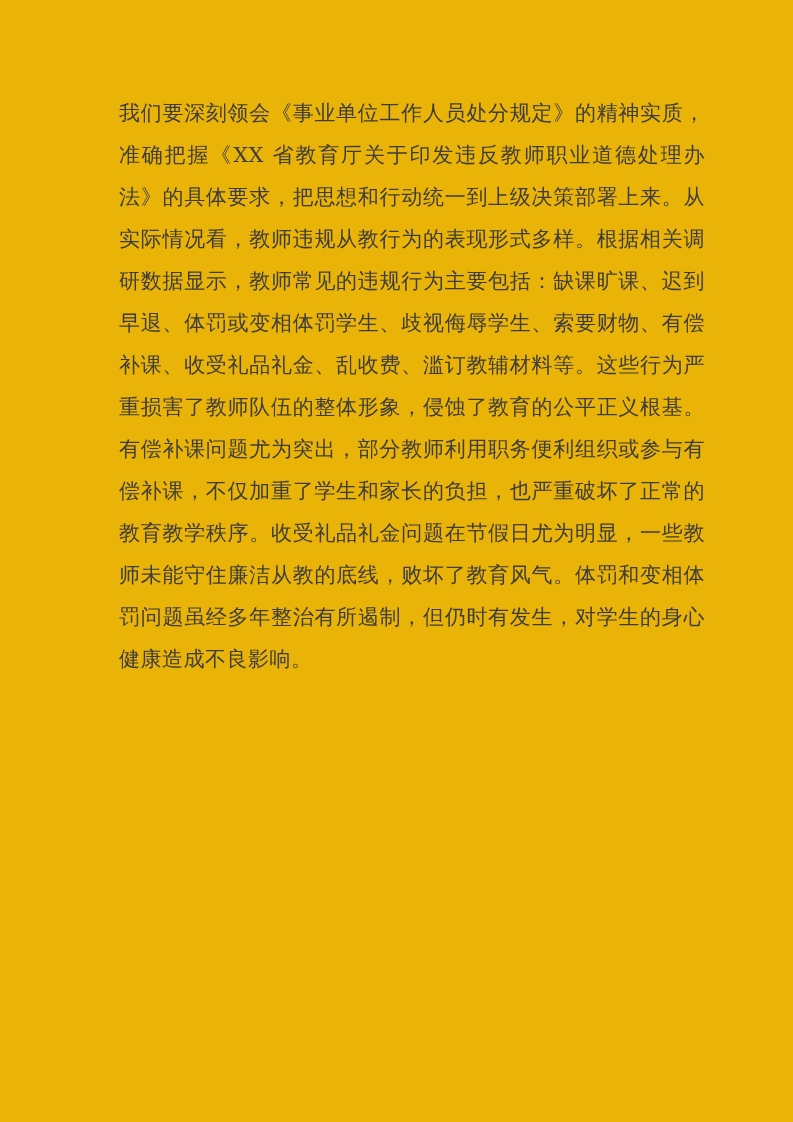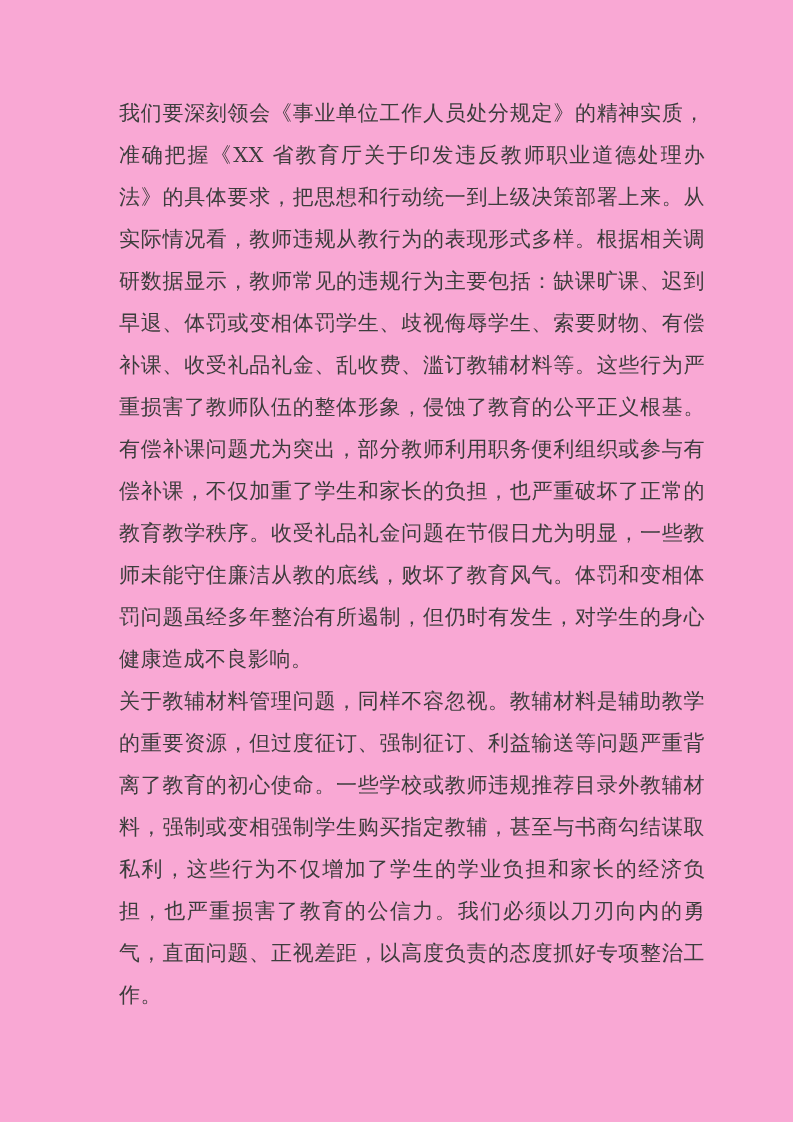--- a/index.html
+++ b/index.html
@@ -4,21 +4,21 @@
 <style>
   html, body {
     margin: 0;
     padding: 0;
     background: #ffffff;
   }
   .page {
     position: relative;
     width: 793px;
     height: 1122px;
-    background: #f9a8d4;
+    background: #eab308;
     overflow: hidden;
   }
   .text-block {
     position: absolute;
     left: 119px;
     top: 92px;
     width: 586px;
     color: #3d3d3d;
     font-family: "DejaVu Serif", "Liberation Serif", serif;
     font-size: 21px;
@@ -33,15 +33,14 @@
     text-indent: 0;
     word-break: break-all;
   }
 </style>
 </head>
 <body>
 
 <div class="page">
   <div class="text-block">
     <p>我们要深刻领会《事业单位工作人员处分规定》的精神实质，准确把握《XX 省教育厅关于印发违反教师职业道德处理办法》的具体要求，把思想和行动统一到上级决策部署上来。从实际情况看，教师违规从教行为的表现形式多样。根据相关调研数据显示，教师常见的违规行为主要包括：缺课旷课、迟到早退、体罚或变相体罚学生、歧视侮辱学生、索要财物、有偿补课、收受礼品礼金、乱收费、滥订教辅材料等。这些行为严重损害了教师队伍的整体形象，侵蚀了教育的公平正义根基。有偿补课问题尤为突出，部分教师利用职务便利组织或参与有偿补课，不仅加重了学生和家长的负担，也严重破坏了正常的教育教学秩序。收受礼品礼金问题在节假日尤为明显，一些教师未能守住廉洁从教的底线，败坏了教育风气。体罚和变相体罚问题虽经多年整治有所遏制，但仍时有发生，对学生的身心健康造成不良影响。</p>
-    <p>关于教辅材料管理问题，同样不容忽视。教辅材料是辅助教学的重要资源，但过度征订、强制征订、利益输送等问题严重背离了教育的初心使命。一些学校或教师违规推荐目录外教辅材料，强制或变相强制学生购买指定教辅，甚至与书商勾结谋取私利，这些行为不仅增加了学生的学业负担和家长的经济负担，也严重损害了教育的公信力。我们必须以刀刃向内的勇气，直面问题、正视差距，以高度负责的态度抓好专项整治工作。</p>
   </div>
 </div>
 
 </body></html>

